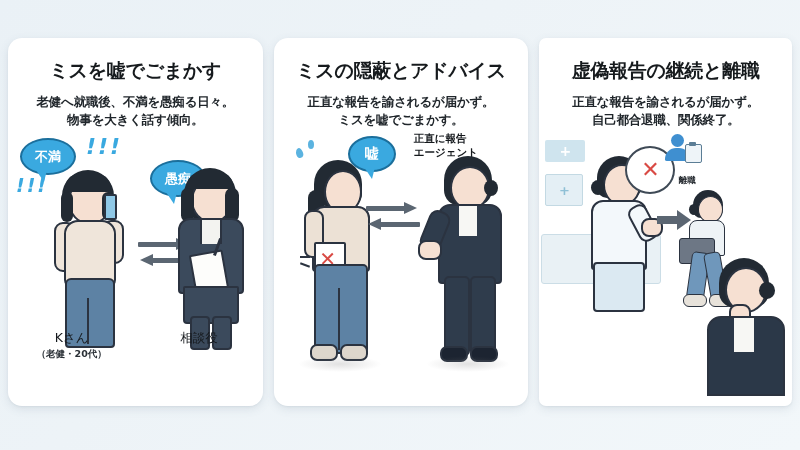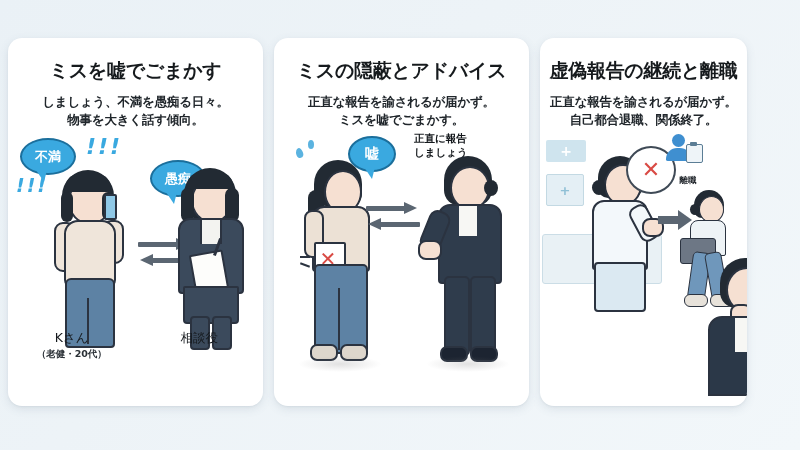--- a/index.html
+++ b/index.html
@@ -8,21 +8,21 @@
     background:linear-gradient(135deg,#eaf1f6 0%,#edf3f7 40%,#f2f7fa 100%);
     font-family:"DejaVu Sans","Liberation Sans",sans-serif;
   }
   .board{position:relative;width:800px;height:450px;}
   .panels{display:flex;gap:11px;padding:38px 8px 0 8px;box-sizing:border-box;}
   .card{
     position:relative;background:#fff;border-radius:14px;
     box-shadow:0 3px 10px rgba(80,100,120,.13),0 1px 2px rgba(80,100,120,.08);
     width:255px;height:368px;overflow:hidden;box-sizing:border-box;
   }
-  .card.p3{width:207px;}
+  .card.p3{width:253px;border-radius:7px;}
   .ttl{
     text-align:center;font-weight:bold;font-size:19px;color:#161a1d;
     margin:22px 6px 0 6px;letter-spacing:-.3px;line-height:1.15;
   }
   .sub{
     text-align:center;font-weight:bold;font-size:12.5px;color:#20262b;
     margin:11px 8px 0 8px;line-height:1.42;letter-spacing:-.2px;
   }
   .scene{position:relative;margin-top:6px;height:248px;}
 
@@ -55,21 +55,21 @@
 </style>
 </head>
 <body>
 
 <div class="board">
  <div class="panels">
 
   <div class="card p1">
     <div class="ttl">ミスを嘘でごまかす</div>
     <div class="sub">
-      <div>しましょう、不満を愚痴る日々。</div>
+      <div>老健へ就職後、不満を愚痴る日々。</div>
       <div>物事を大きく話す傾向。</div>
     </div>
     <div class="scene">
 
       <div class="bub" style="left:142px;top:26px;width:52px;height:33px;font-size:13px;">愚痴</div>
 
       <div class="bub" style="left:12px;top:4px;width:52px;height:33px;font-size:13px;">不満</div>
 
       <div class="bang" style="left:78px;top:0px;font-size:22px;letter-spacing:2px;">!!!</div>
       <div class="bang" style="left:8px;top:40px;font-size:19px;letter-spacing:2px;">!!!</div>
@@ -136,21 +136,21 @@
     <div class="sub">
       <div>正直な報告を諭されるが届かず。</div>
       <div>ミスを嘘でごまかす。</div>
     </div>
     <div class="scene" style="height:262px;">
 
       <div class="bub" style="left:74px;top:2px;width:44px;height:32px;font-size:14px;">嘘</div>
 
       <div style="position:absolute;left:140px;top:-2px;font-weight:bold;font-size:10.5px;color:#15191d;line-height:1.3;">
         <div>正直に報告</div>
-        <div>しましょう</div>
+        <div>エージェント</div>
       </div>
 
       <div style="position:absolute;left:22px;top:14px;width:7px;height:10px;background:#5bb3e0;border-radius:50% 50% 50% 50%/60% 60% 40% 40%;transform:rotate(-15deg);"></div>
       <div style="position:absolute;left:34px;top:6px;width:6px;height:9px;background:#5bb3e0;border-radius:50%;"></div>
 
       <div class="fig" style="left:24px;top:26px;width:80px;height:200px;">
         <div class="hair" style="left:16px;top:0;width:48px;height:46px;border-radius:24px 24px 12px 12px;"></div>
         <div class="head" style="left:26px;top:10px;width:34px;height:40px;"></div>
         <div class="hair" style="left:10px;top:30px;width:16px;height:30px;border-radius:8px;"></div>
         <div class="body" style="left:14px;top:46px;width:54px;height:62px;background:#ece1d5;border-radius:12px 12px 4px 4px;"></div>

